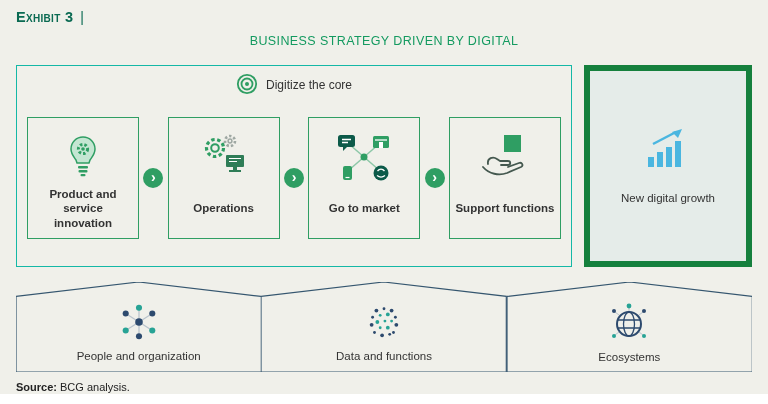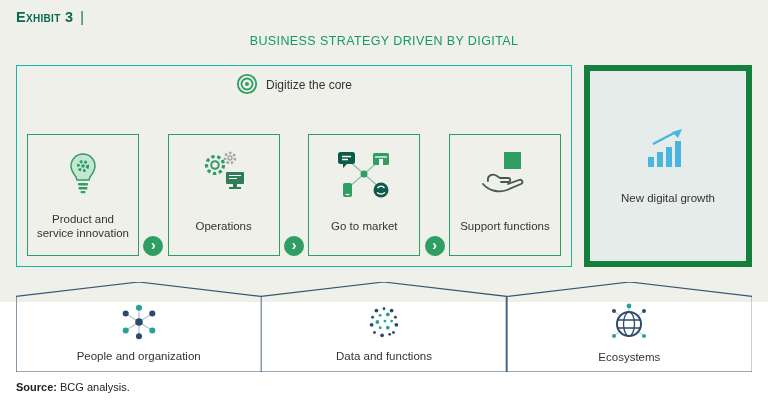--- a/index.html
+++ b/index.html
@@ -3,21 +3,21 @@
 <meta charset="utf-8">
 <style>
   * { box-sizing: border-box; margin: 0; padding: 0; }
   body {
     width: 768px; height: 404px;
     background: #ffffff;
     font-family: "Liberation Sans", sans-serif;
     overflow: hidden;
   }
   .canvas {
-    width: 768px; height: 302px;
+    width: 768px; height: 394px;
     background: #f0f0ea;
     padding: 9px 16px 8px;
   }
   
   .exhibit-header { display: flex; align-items: baseline; gap: 7px; color: #0a6a52; }
   .exhibit-label { font-variant: small-caps; font-weight: bold; font-size: 14.5px; letter-spacing: .3px; }
   .exhibit-sep { font-weight: 400; font-size: 14px; color: #0a6a52; }
   .exhibit-title { font-weight: bold; font-size: 13.5px; }
   
   .diagram-title {
@@ -27,21 +27,21 @@
   
   .main-row { display: flex; gap: 12px; height: 202px; }
   .core-box {
     flex: 1; border: 1px solid #14b8a6;
     padding: 5px 10px 10px; display: flex; flex-direction: column;
   }
   .core-header {
     display: flex; align-items: center; justify-content: center;
     gap: 8px; height: 28px; font-size: 12px; color: #333;
   }
-  .steps { display: flex; align-items: flex-end; justify-content: space-between; flex: 1; }
+  .steps { display: flex; align-items: center; justify-content: space-between; flex: 1; font-weight: bold; }
   .step {
     width: 112px; height: 122px; border: 1px solid #2f9e63;
     display: flex; flex-direction: column; align-items: center;
     padding: 10px 5px 6px;
   }
   .icon-wrap { height: 58px; display: flex; align-items: center; justify-content: center; }
   .step-label {
     flex: 1; display: flex; align-items: center; text-align: center;
     font-size: 11.5px; color: #333; line-height: 1.25;
   }

